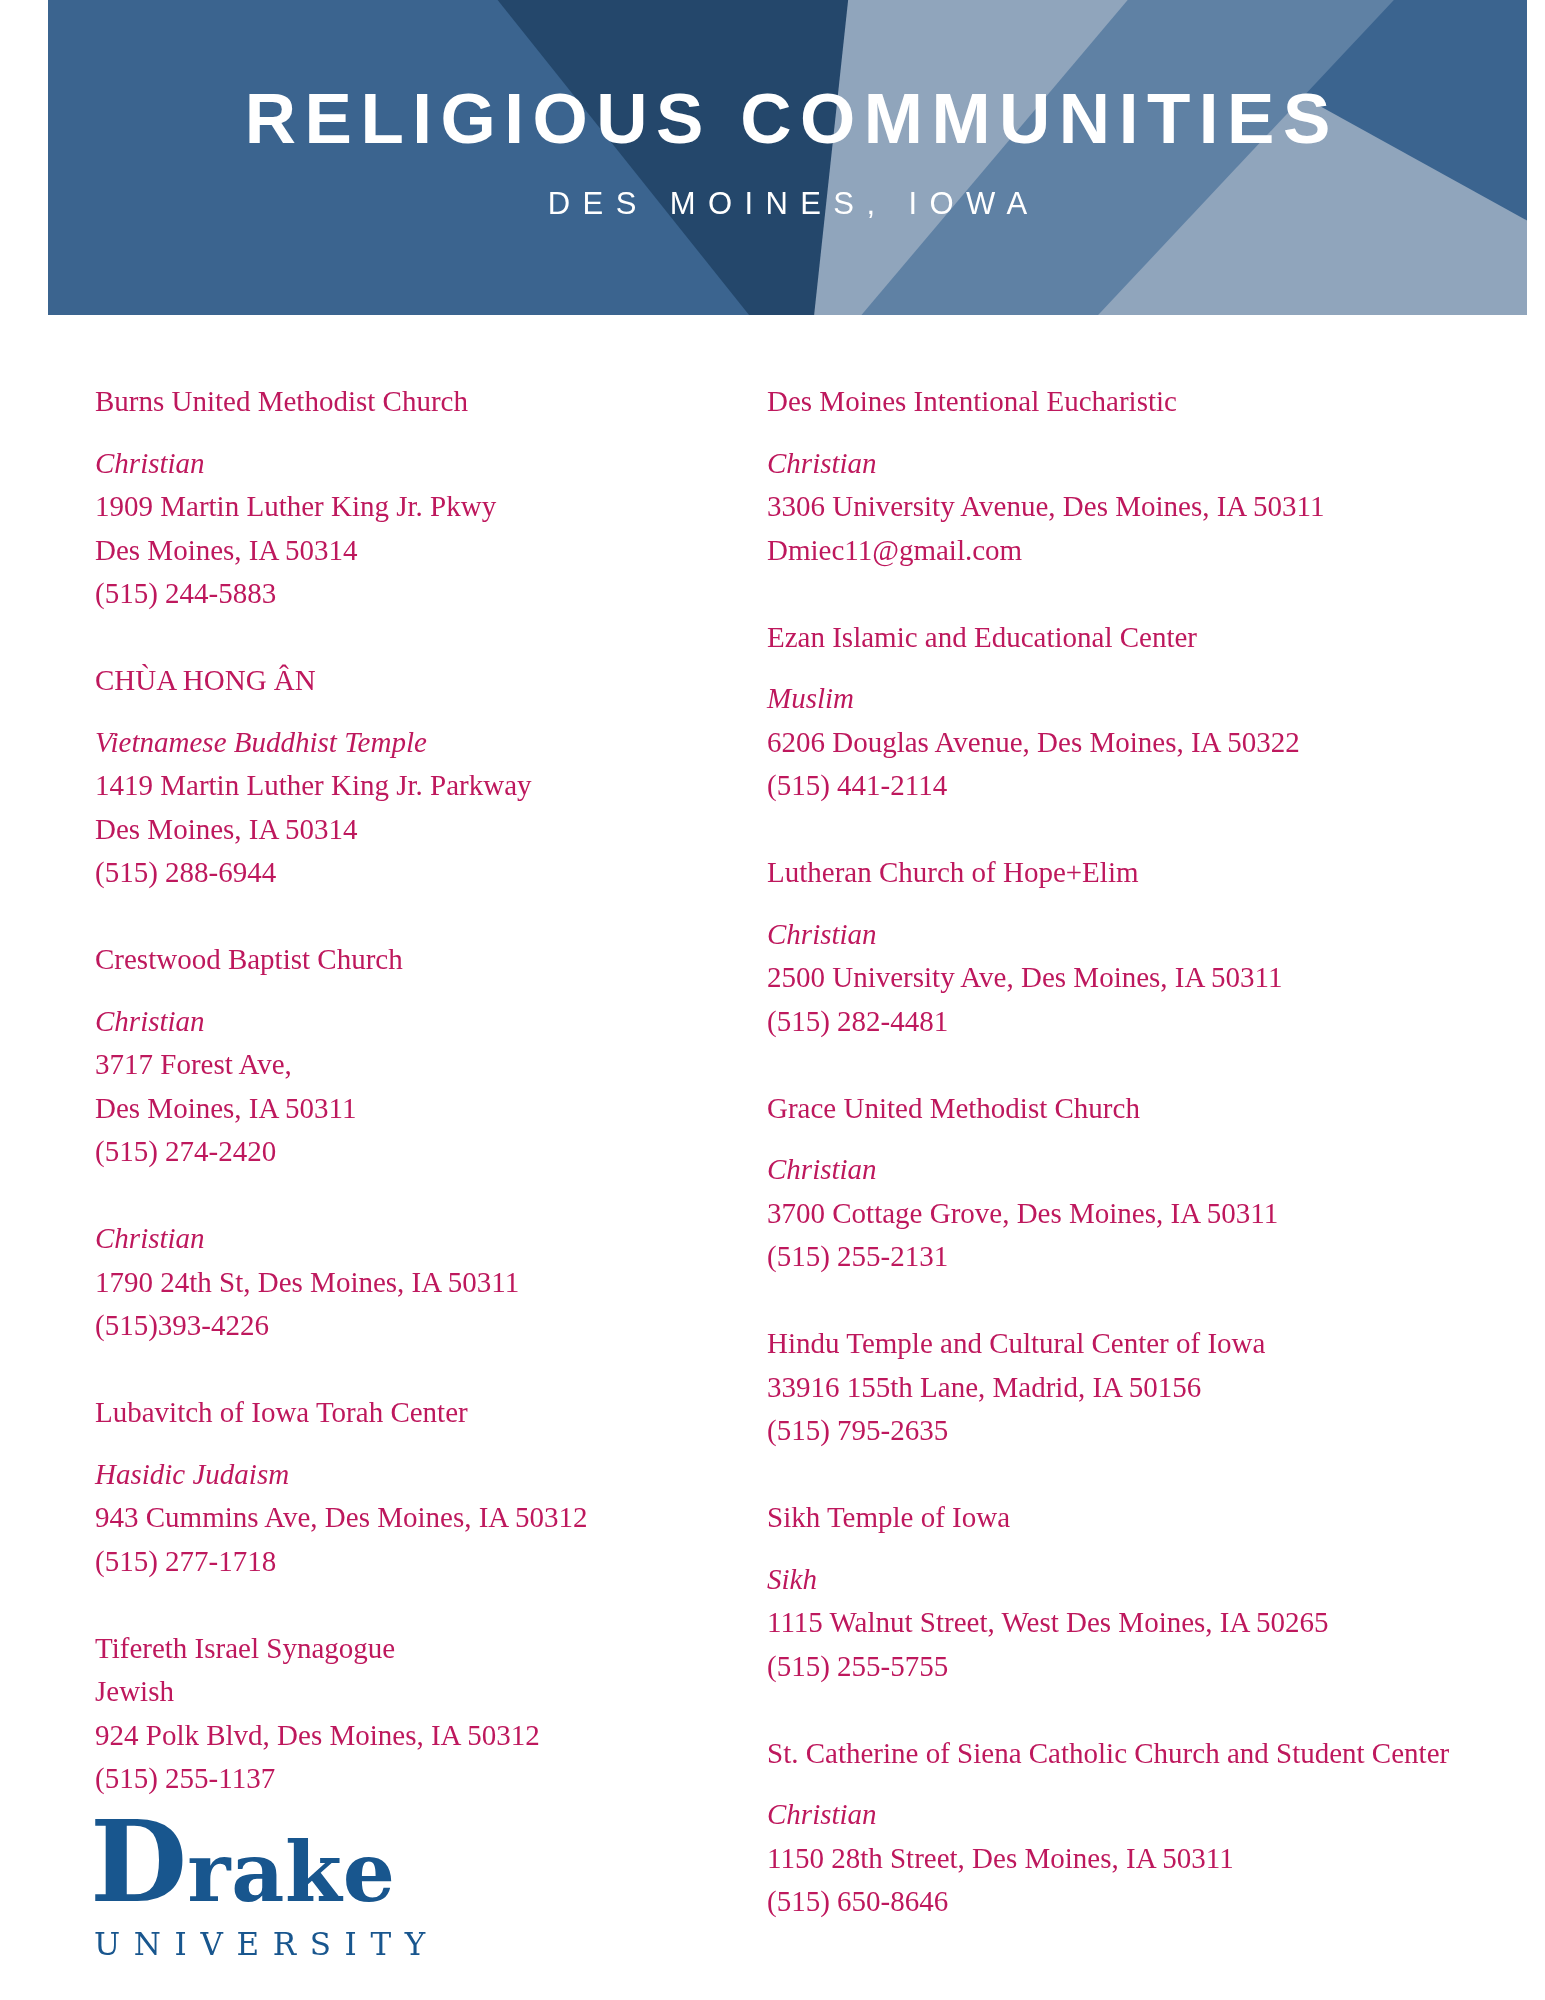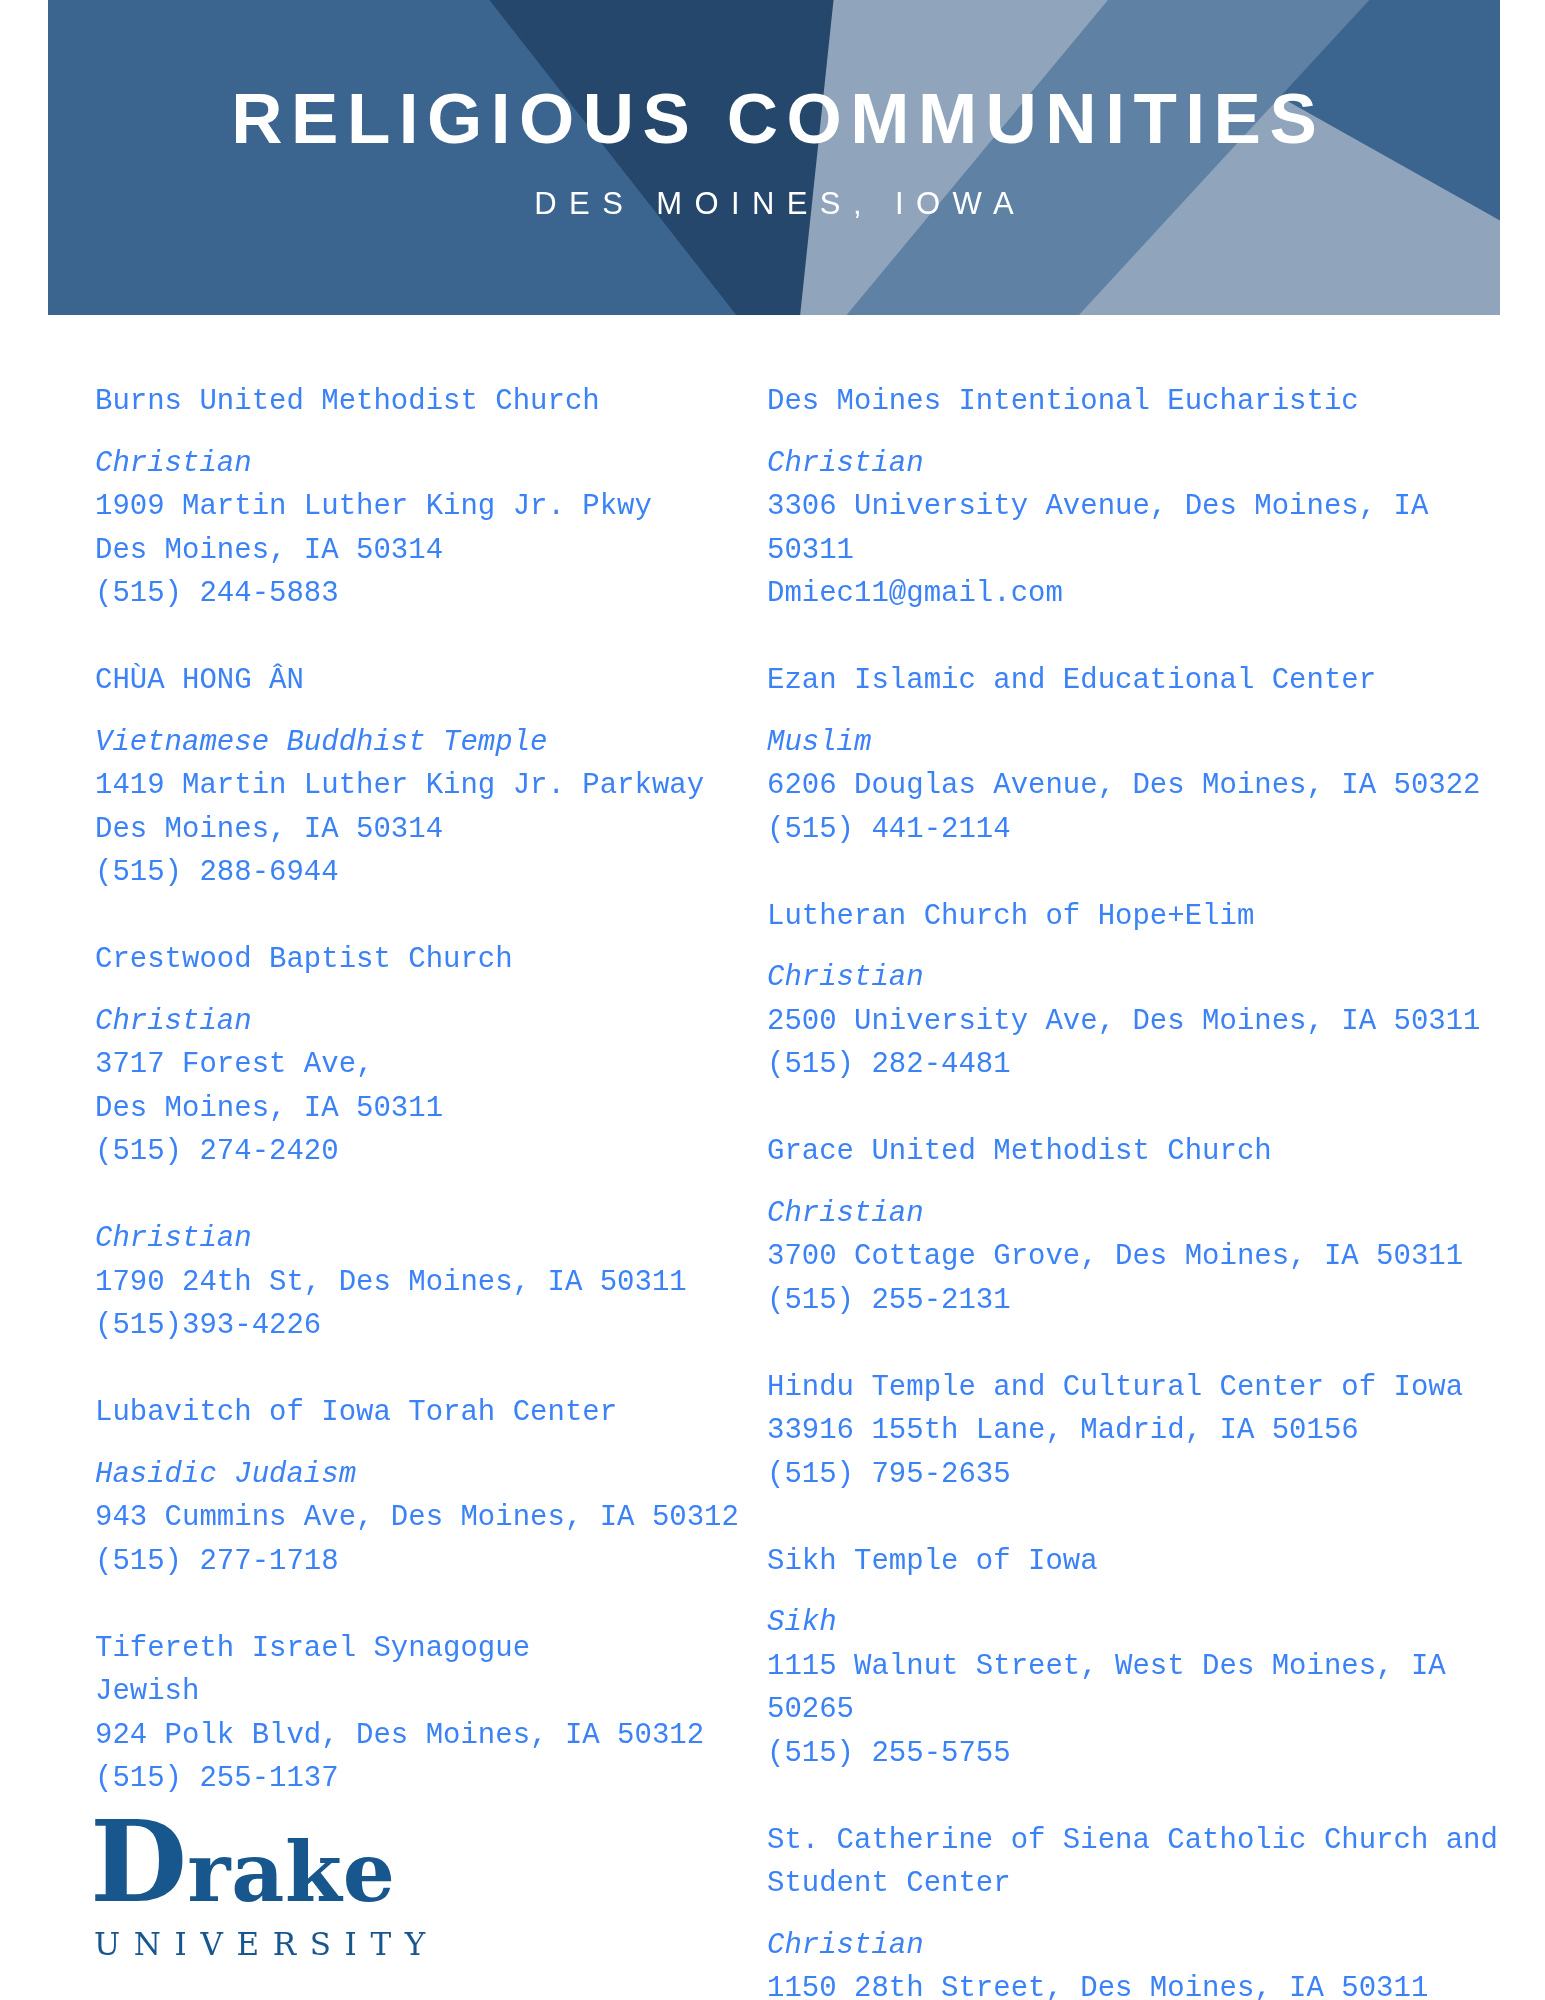--- a/index.html
+++ b/index.html
@@ -12,20 +12,21 @@
     font-family: "Liberation Serif", "DejaVu Serif", serif;
   }
 
   
   .banner {
     position: absolute;
     left: 48px; top: 0;
     width: 1452px; height: 315px;
     background: var(--c-base, #3B648F);
     overflow: hidden;
+    padding-left: 27px;
   }
   .banner .shape { position: absolute; inset: 0; }
   .shape-pale {
     background: var(--c-pale, #90A5BC);
     clip-path: polygon(54% 0%, 73% 0%, 100% 70%, 100% 100%, 50% 100%);
   }
   .shape-mid {
     background: var(--c-mid, #5F81A4);
     clip-path: polygon(73% 0%, 91% 0%, 71% 100%, 55% 100%);
   }
@@ -55,24 +56,23 @@
     font-weight: 400;
     letter-spacing: 0.40em;
     text-indent: 0.40em;
     white-space: nowrap;
   }
 
   
   .listings-col {
     position: absolute;
     top: 380px;
-    color: #3b82f6;
+    color: #be185d;
     font-size: 29px;
     line-height: 43.5px;
-    font-family: Liberation Mono, monospace;
   }
   .col-left  { left: 95px;  width: 645px; }
   .col-right { left: 767px; width: 758px; }
   .entry { margin-bottom: 43.5px; }
   .entry-category.italic { font-style: italic; margin-top: 18px; }
 
   
   .drake-logo {
     position: absolute;
     left: 90px; top: 1806px;

